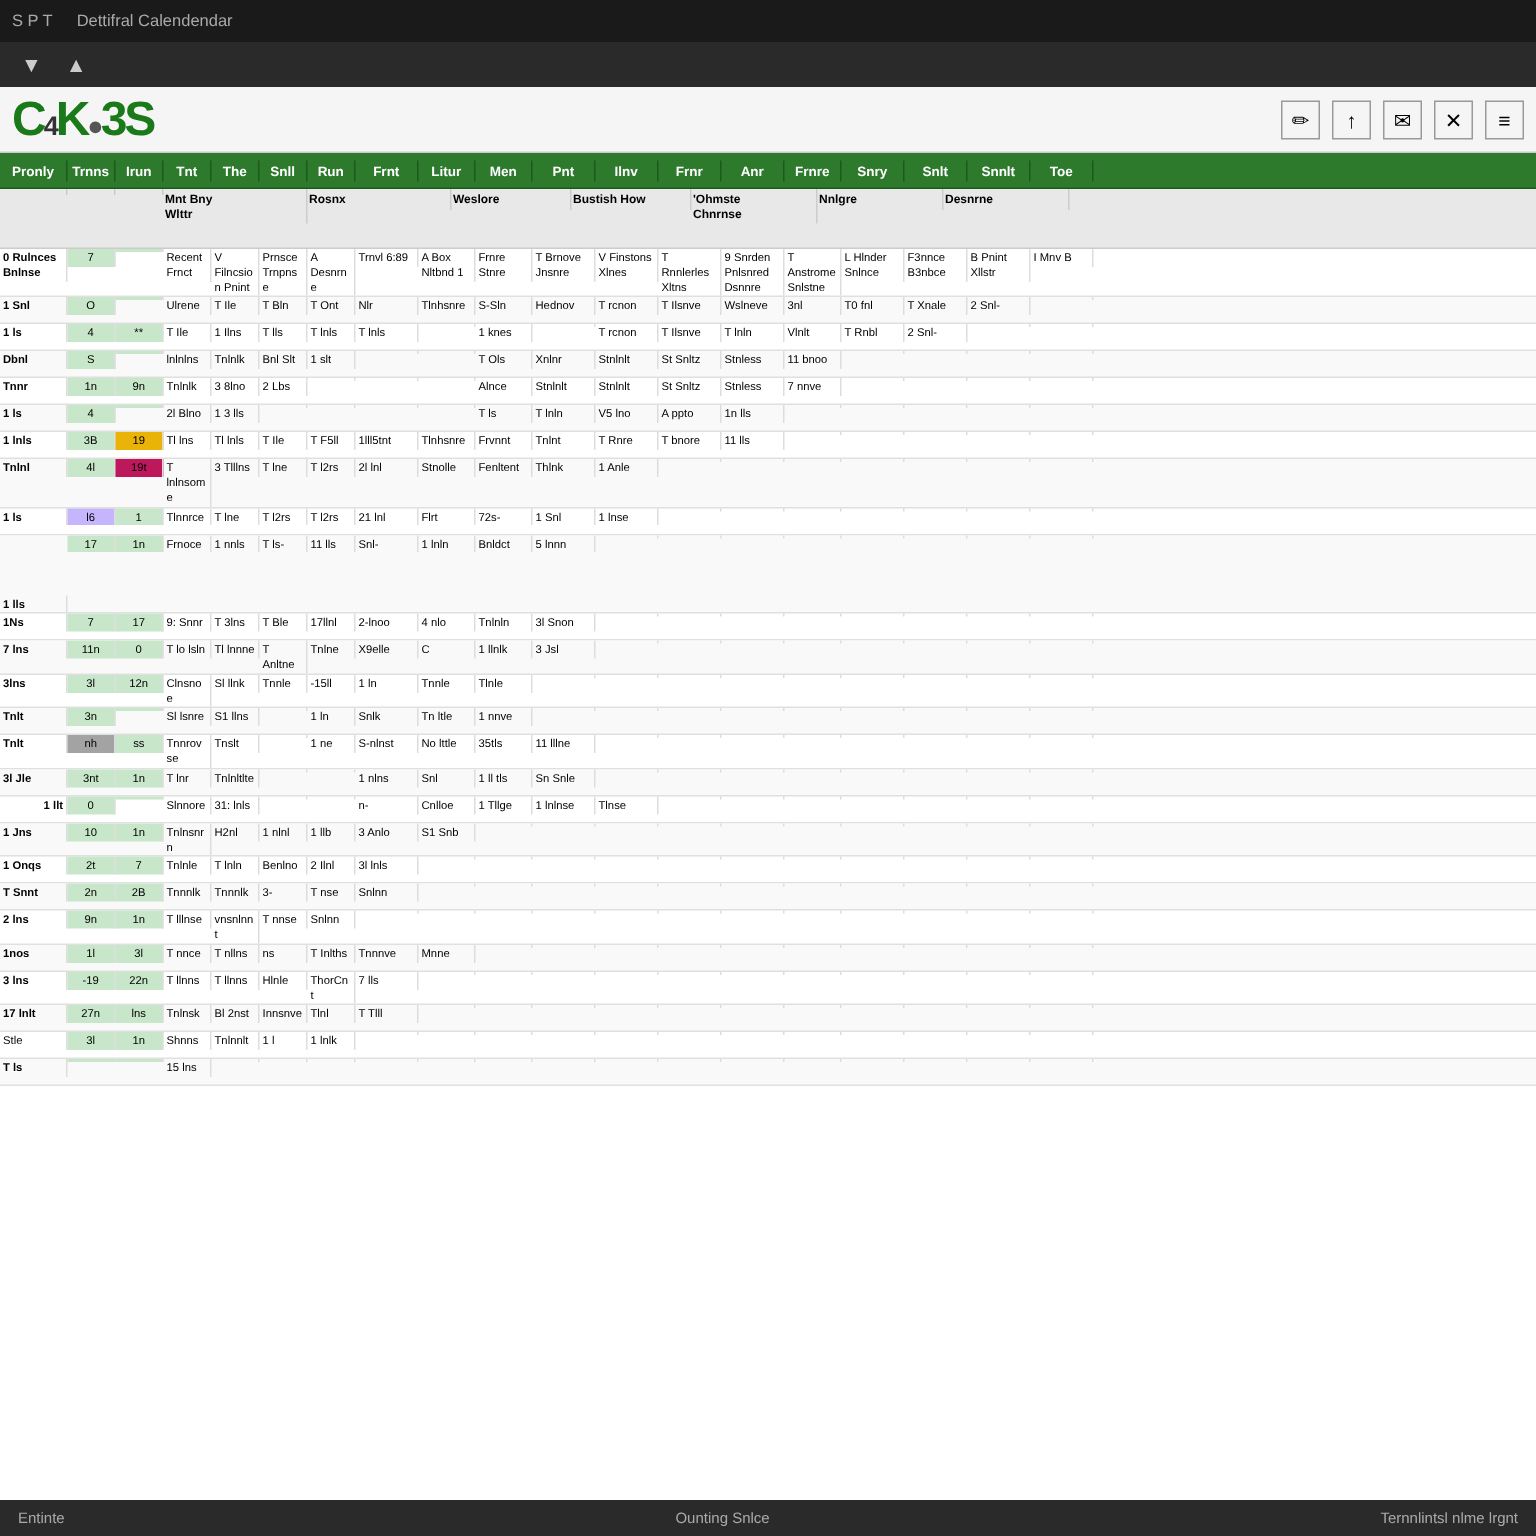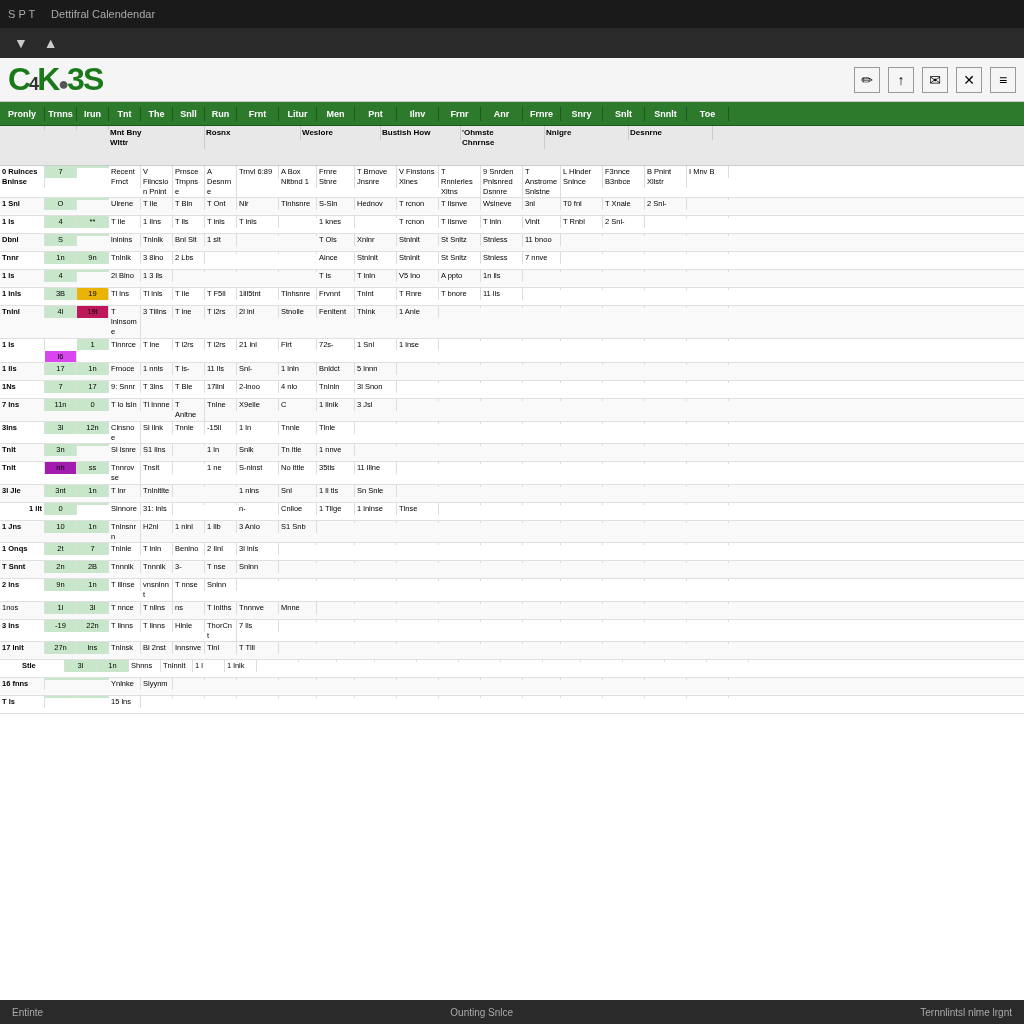--- a/index.html
+++ b/index.html
@@ -396,41 +396,41 @@
         <div class="data-cell w12"></div>
         <div class="data-cell w13"></div>
         <div class="data-cell w14"></div>
         <div class="data-cell w15"></div>
         <div class="data-cell w16"></div>
         <div class="data-cell w17"></div>
         <div class="data-cell w18"></div>
       </div>
       <div class="data-row">
         <div class="data-cell w0" style="font-weight: bold;">1 ls</div>
-        <div class="data-cell w1" style="background: #d946ef; text-align: center; margin-top: 12px;">l6</div>
+        <div class="data-cell w1" style="background: #c4b5fd; text-align: center;">l6</div>
         <div class="data-cell w2" style="background: rgb(200, 230, 201); text-align: center;">1</div>
         <div class="data-cell w3">Tlnnrce</div>
         <div class="data-cell w4">T lne</div>
         <div class="data-cell w5">T l2rs</div>
         <div class="data-cell w6">T l2rs</div>
         <div class="data-cell w7">21 lnl</div>
         <div class="data-cell w8">Flrt</div>
         <div class="data-cell w9">72s-</div>
         <div class="data-cell w10">1 Snl</div>
         <div class="data-cell w11">1 lnse</div>
         <div class="data-cell w12"></div>
         <div class="data-cell w13"></div>
         <div class="data-cell w14"></div>
         <div class="data-cell w15"></div>
         <div class="data-cell w16"></div>
         <div class="data-cell w17"></div>
         <div class="data-cell w18"></div>
       </div>
       <div class="data-row">
-        <div class="data-cell w0" style="font-weight: bold;">1 lls</div>
+        <div class="data-cell w0" style="font-weight: bold; margin-top: 40px;">1 lls</div>
         <div class="data-cell w1" style="background: rgb(200, 230, 201); text-align: center;">17</div>
         <div class="data-cell w2" style="background: rgb(200, 230, 201); text-align: center;">1n</div>
         <div class="data-cell w3">Frnoce</div>
         <div class="data-cell w4">1 nnls</div>
         <div class="data-cell w5">T ls-</div>
         <div class="data-cell w6">11 lls</div>
         <div class="data-cell w7">Snl-</div>
         <div class="data-cell w8">1 lnln</div>
         <div class="data-cell w9">Bnldct</div>
         <div class="data-cell w10">5 lnnn</div>
@@ -522,21 +522,21 @@
         <div class="data-cell w12"></div>
         <div class="data-cell w13"></div>
         <div class="data-cell w14"></div>
         <div class="data-cell w15"></div>
         <div class="data-cell w16"></div>
         <div class="data-cell w17"></div>
         <div class="data-cell w18"></div>
       </div>
       <div class="data-row">
         <div class="data-cell w0" style="font-weight: bold;">Tnlt</div>
-        <div class="data-cell w1" style="background: #a21caf; text-align: center;">nh</div>
+        <div class="data-cell w1" style="background: #a3a3a3; text-align: center;">nh</div>
         <div class="data-cell w2" style="background: rgb(200, 230, 201); text-align: center;">ss</div>
         <div class="data-cell w3">Tnnrovse</div>
         <div class="data-cell w4">Tnslt</div>
         <div class="data-cell w5"></div>
         <div class="data-cell w6">1 ne</div>
         <div class="data-cell w7">S-nlnst</div>
         <div class="data-cell w8">No lttle</div>
         <div class="data-cell w9">35tls</div>
         <div class="data-cell w10">11 lllne</div>
         <div class="data-cell w11"></div>
@@ -668,21 +668,21 @@
         <div class="data-cell w11"></div>
         <div class="data-cell w12"></div>
         <div class="data-cell w13"></div>
         <div class="data-cell w14"></div>
         <div class="data-cell w15"></div>
         <div class="data-cell w16"></div>
         <div class="data-cell w17"></div>
         <div class="data-cell w18"></div>
       </div>
       <div class="data-row">
-        <div class="data-cell w0" style="font-weight: normal;">1nos</div>
+        <div class="data-cell w0" style="font-weight: bold;">1nos</div>
         <div class="data-cell w1" style="background: rgb(200, 230, 201); text-align: center;">1l</div>
         <div class="data-cell w2" style="background: rgb(200, 230, 201); text-align: center;">3l</div>
         <div class="data-cell w3">T nnce</div>
         <div class="data-cell w4">T nllns</div>
         <div class="data-cell w5">ns</div>
         <div class="data-cell w6">T Inlths</div>
         <div class="data-cell w7">Tnnnve</div>
         <div class="data-cell w8">Mnne</div>
         <div class="data-cell w9"></div>
         <div class="data-cell w10"></div>
@@ -731,48 +731,27 @@
         <div class="data-cell w11"></div>
         <div class="data-cell w12"></div>
         <div class="data-cell w13"></div>
         <div class="data-cell w14"></div>
         <div class="data-cell w15"></div>
         <div class="data-cell w16"></div>
         <div class="data-cell w17"></div>
         <div class="data-cell w18"></div>
       </div>
       <div class="data-row">
-        <div class="data-cell w0" style="font-weight: bold; margin-left: 20px;">Stle</div>
+        <div class="data-cell w0" style="font-weight: normal;">Stle</div>
         <div class="data-cell w1" style="background: rgb(200, 230, 201); text-align: center;">3l</div>
         <div class="data-cell w2" style="background: rgb(200, 230, 201); text-align: center;">1n</div>
         <div class="data-cell w3">Shnns</div>
         <div class="data-cell w4">Tnlnnlt</div>
         <div class="data-cell w5">1 l</div>
         <div class="data-cell w6">1 lnlk</div>
-        <div class="data-cell w7"></div>
-        <div class="data-cell w8"></div>
-        <div class="data-cell w9"></div>
-        <div class="data-cell w10"></div>
-        <div class="data-cell w11"></div>
-        <div class="data-cell w12"></div>
-        <div class="data-cell w13"></div>
-        <div class="data-cell w14"></div>
-        <div class="data-cell w15"></div>
-        <div class="data-cell w16"></div>
-        <div class="data-cell w17"></div>
-        <div class="data-cell w18"></div>
-      </div>
-      <div class="data-row">
-        <div class="data-cell w0" style="font-weight: bold;">16 fnns</div>
-        <div class="data-cell w1" style="background: rgb(200, 230, 201); text-align: center;"></div>
-        <div class="data-cell w2" style="background: rgb(200, 230, 201); text-align: center;"></div>
-        <div class="data-cell w3">Ynlnke</div>
-        <div class="data-cell w4">Slyynm</div>
-        <div class="data-cell w5"></div>
-        <div class="data-cell w6"></div>
         <div class="data-cell w7"></div>
         <div class="data-cell w8"></div>
         <div class="data-cell w9"></div>
         <div class="data-cell w10"></div>
         <div class="data-cell w11"></div>
         <div class="data-cell w12"></div>
         <div class="data-cell w13"></div>
         <div class="data-cell w14"></div>
         <div class="data-cell w15"></div>
         <div class="data-cell w16"></div>

